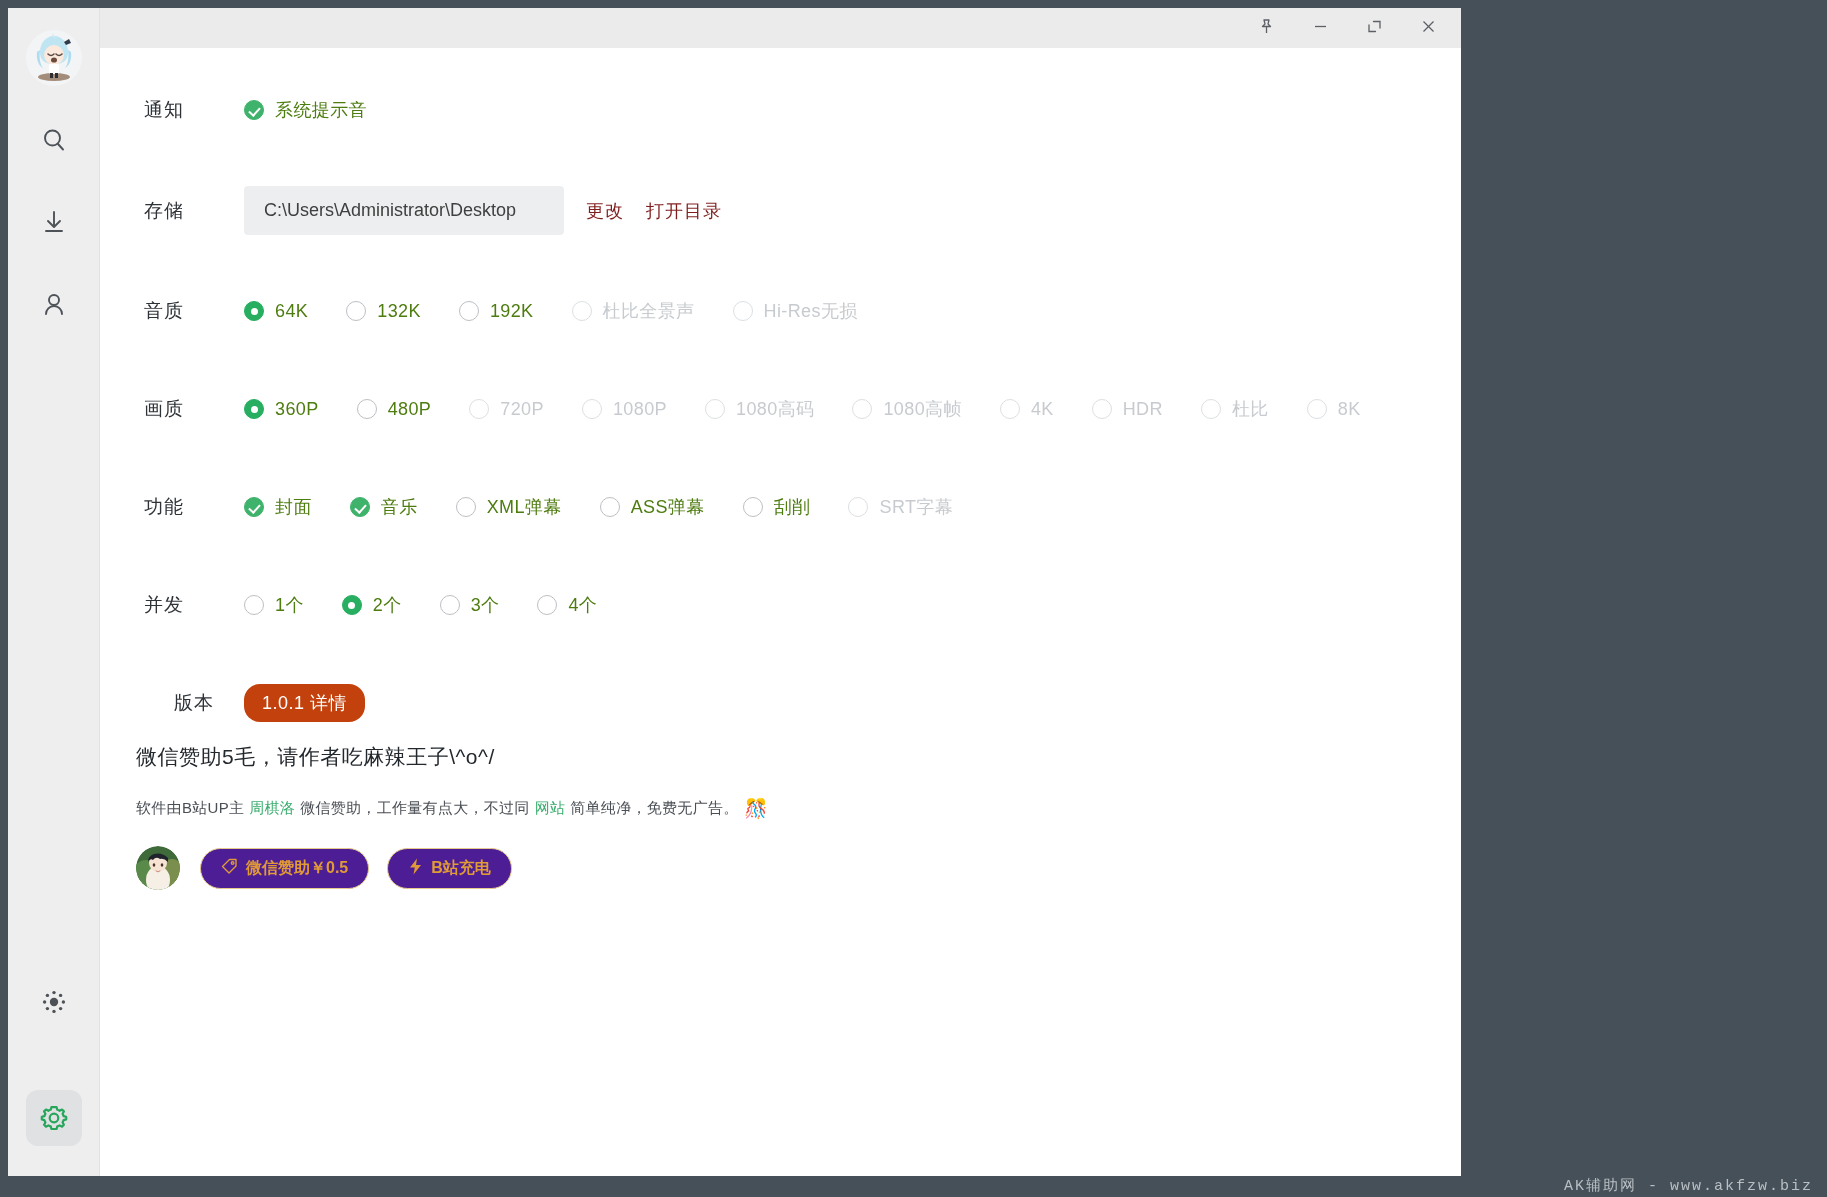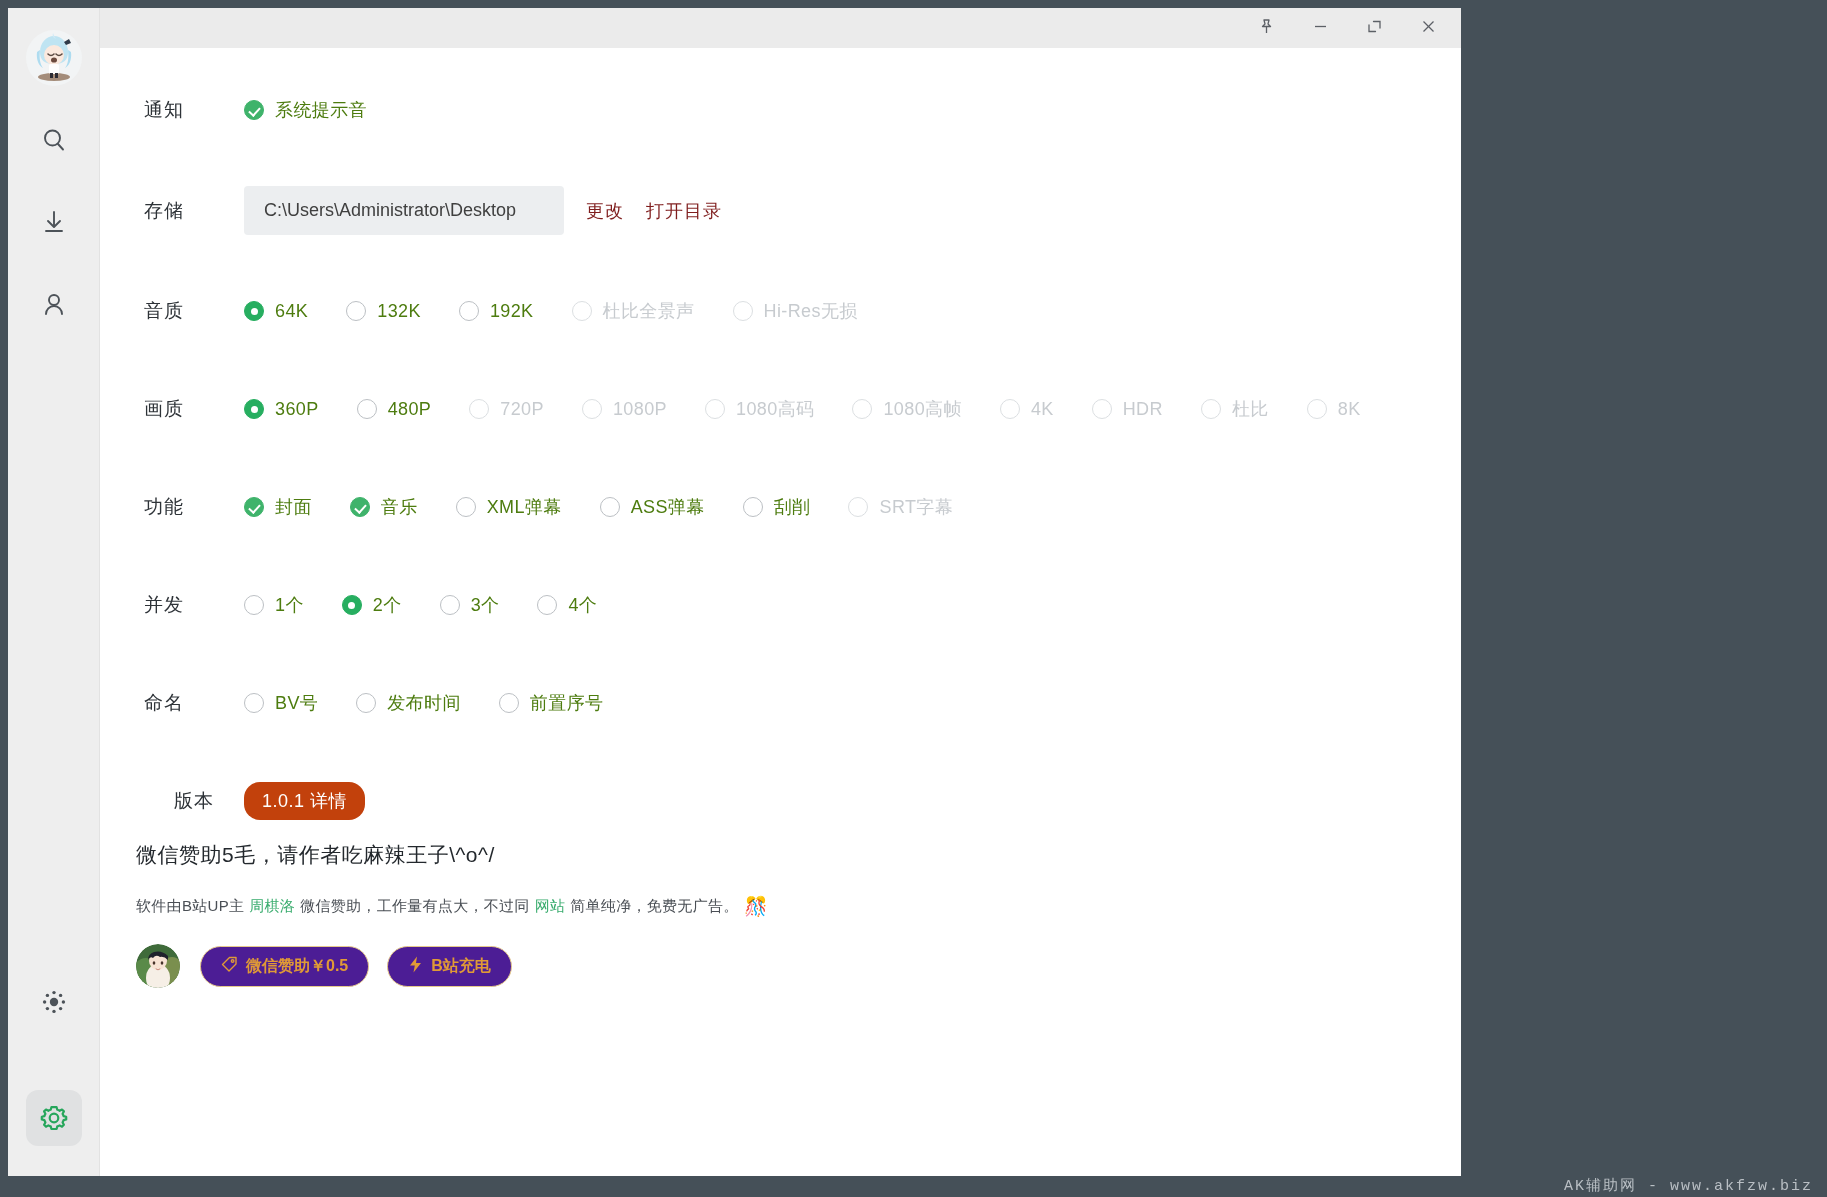--- a/index.html
+++ b/index.html
@@ -544,37 +544,20 @@
                 <span class="radio"></span>
                 <span class="opt-label">3个</span>
               </div>
               <div class="opt">
                 <span class="radio"></span>
                 <span class="opt-label">4个</span>
               </div>
             </div>
         </div>
 
-        <div class="row">
-          <div class="row-label">命名</div>
-          <div class="opts" id="opts-naming">
-              <div class="opt">
-                <span class="radio"></span>
-                <span class="opt-label">BV号</span>
-              </div>
-              <div class="opt">
-                <span class="radio"></span>
-                <span class="opt-label">发布时间</span>
-              </div>
-              <div class="opt">
-                <span class="radio"></span>
-                <span class="opt-label">前置序号</span>
-              </div>
-            </div>
-        </div>
 
         <div class="row" style="margin-bottom:34px;text-align:center;">
           <div class="row-label">版本</div>
           <div class="opts">
             <span class="ver-badge">1.0.1 详情</span>
           </div>
         </div>
 
         <div id="sponsor-block">
           <div id="sponsor-title">微信赞助5毛，请作者吃麻辣王子\^o^/</div>

